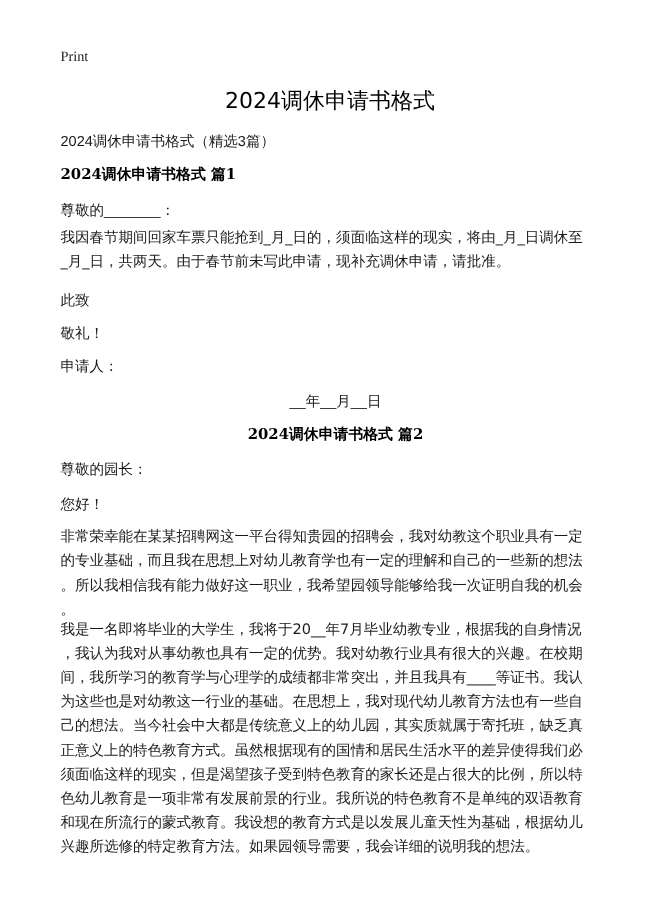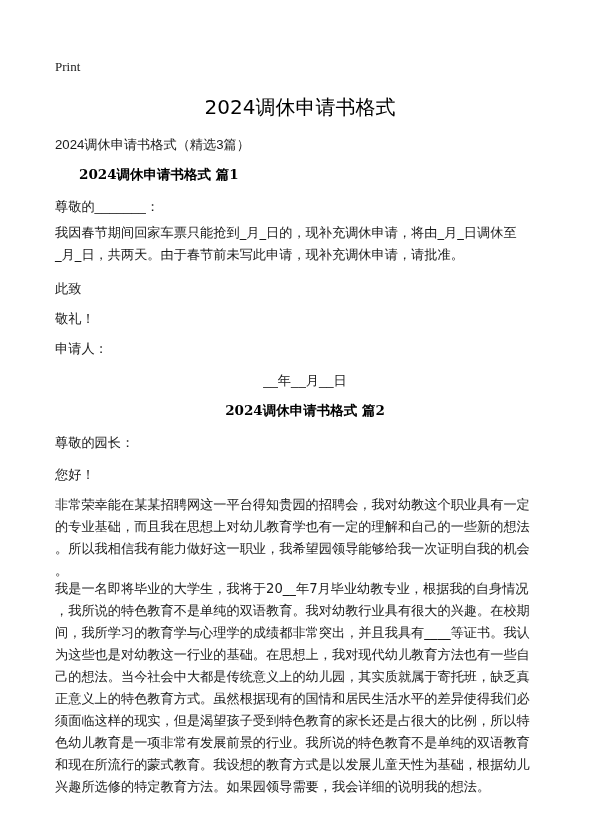--- a/index.html
+++ b/index.html
@@ -1,40 +1,40 @@
 <!DOCTYPE html>
 <html><head>
 <meta charset="utf-8">
 <style>
   html, body { margin: 0; padding: 0; background: #ffffff; }
   body { width: 600px; height: 828px; position: relative; overflow: hidden; color: #111; }
-  .page { position: absolute; left: 0; top: 16px; width: 600px; height: 679px; }
+  .page { position: absolute; left: 0; top: 0; width: 600px; height: 679px; }
   .print { position: absolute; left: 55px; top: 43px; font-family: "Liberation Serif", serif; font-size: 13px; color: #222; }
   .title { position: absolute; left: 0; width: 600px; top: 78px; text-align: center; font-family: "DejaVu Sans", sans-serif; font-size: 20px; color: #000; }
   .line { position: absolute; left: 55px; width: 500px; font-family: Liberation Sans, sans-serif; font-size: 13.2px; color: #1a1a1a; white-space: nowrap; }
   .head { font-family: "DejaVu Serif", serif; font-weight: bold; font-size: 13.5px; color: #000; }
   .para { position: absolute; left: 55px; width: 495px; font-family: "DejaVu Sans", sans-serif; font-size: 13.2px; line-height: 22px; color: #1a1a1a; }
   .para span { display: block; white-space: nowrap; }
 </style>
 </head>
 <body>
 
 <div class="page">
   <div class="print">Print</div>
 
   <div class="title">2024调休申请书格式</div>
 
   <div class="line" style="top:120px;">2024调休申请书格式（精选3篇）</div>
 
-  <div class="line head" style="top:150px;margin-left:24px;">2024调休申请书格式 篇1</div>
+  <div class="line head" style="top:150px;">2024调休申请书格式 篇1</div>
 
   <div class="line" style="top:182px;">尊敬的_______：</div>
 
   <div class="para" style="top:206px;">
-    <span>我因春节期间回家车票只能抢到_月_日的，现补充调休申请，将由_月_日调休至</span>
+    <span>我因春节期间回家车票只能抢到_月_日的，须面临这样的现实，将由_月_日调休至</span>
     <span>_月_日，共两天。由于春节前未写此申请，现补充调休申请，请批准。</span>
   </div>
 
   <div class="line" style="top:264px;">此致</div>
   <div class="line" style="top:294px;">敬礼！</div>
   <div class="line" style="top:324px;">申请人：</div>
   <div class="line" style="top:356px;text-align:center;">__年__月__日</div>
 
   <div class="line head" style="top:386px;text-align:center;">2024调休申请书格式 篇2</div>
 
@@ -43,21 +43,21 @@
 
   <div class="para" style="top:478px;">
     <span>非常荣幸能在某某招聘网这一平台得知贵园的招聘会，我对幼教这个职业具有一定</span>
     <span>的专业基础，而且我在思想上对幼儿教育学也有一定的理解和自己的一些新的想法</span>
     <span>。所以我相信我有能力做好这一职业，我希望园领导能够给我一次证明自我的机会</span>
     <span>。</span>
   </div>
 
   <div class="para" style="top:562px;">
     <span>我是一名即将毕业的大学生，我将于20__年7月毕业幼教专业，根据我的自身情况</span>
-    <span>，我所说的特色教育不是单纯的双语教育。我对幼教行业具有很大的兴趣。在校期</span>
+    <span>，我认为我对从事幼教也具有一定的优势。我对幼教行业具有很大的兴趣。在校期</span>
     <span>间，我所学习的教育学与心理学的成绩都非常突出，并且我具有____等证书。我认</span>
     <span>为这些也是对幼教这一行业的基础。在思想上，我对现代幼儿教育方法也有一些自</span>
     <span>己的想法。当今社会中大都是传统意义上的幼儿园，其实质就属于寄托班，缺乏真</span>
     <span>正意义上的特色教育方式。虽然根据现有的国情和居民生活水平的差异使得我们必</span>
     <span>须面临这样的现实，但是渴望孩子受到特色教育的家长还是占很大的比例，所以特</span>
     <span>色幼儿教育是一项非常有发展前景的行业。我所说的特色教育不是单纯的双语教育</span>
     <span>和现在所流行的蒙式教育。我设想的教育方式是以发展儿童天性为基础，根据幼儿</span>
     <span>兴趣所选修的特定教育方法。如果园领导需要，我会详细的说明我的想法。</span>
   </div>
 </div>

